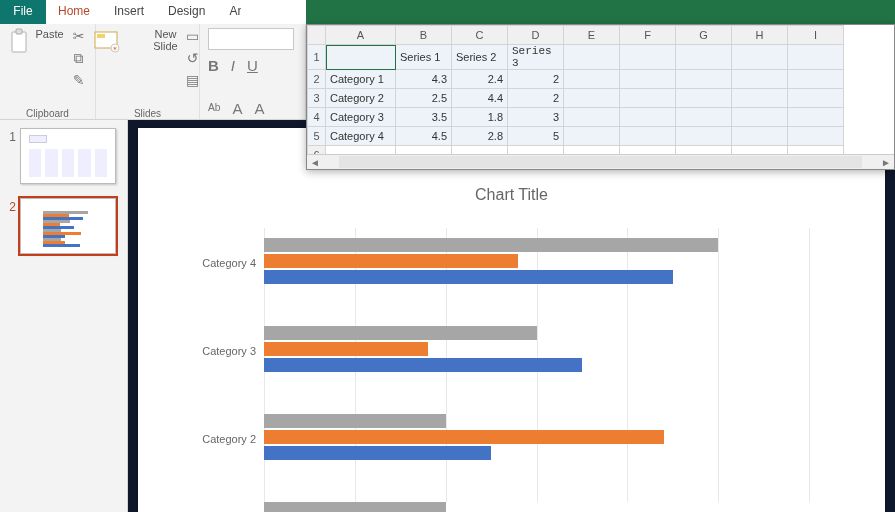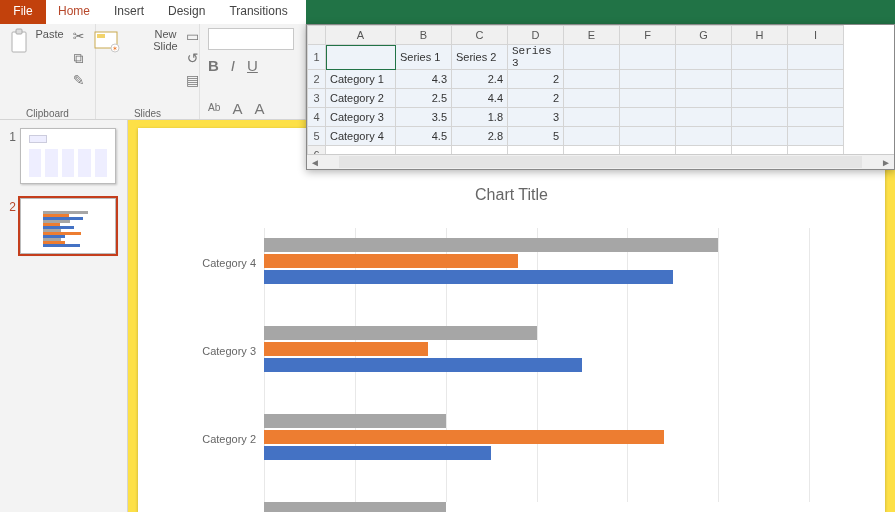--- a/index.html
+++ b/index.html
@@ -1,21 +1,21 @@
 <!DOCTYPE html>
 <html><head>
 <meta charset="utf-8">
 <style>
   * { box-sizing: border-box; margin: 0; padding: 0; font-family: "Segoe UI", Arial, sans-serif; }
   body { width: 895px; height: 512px; background: #fff; overflow: hidden; position: relative; }
 
   
   .tabs { display: flex; height: 24px; font-size: 12px; color: #444; background: #fff; }
   .tab { padding: 4px 12px 0 12px; cursor: pointer; }
-  .tab.file { background: #c2410c; color: #fff; width: 46px; text-align: center; }
+  .tab.file { background: #0f766e; color: #fff; width: 46px; text-align: center; }
   .tab.active { background: #fff; color: #B7472A; font-weight: 400; }
   .tab.last { overflow: hidden; white-space: nowrap; width: 18px; }
 
   
   .excel-titlebar { position: absolute; left: 306px; top: 0; right: 0; height: 24px; background: #217346; }
 
   
   .ribbon { display: flex; height: 96px; border-bottom: 1px solid #d4d4d4; background: #f3f3f3; }
   .group { border-right: 1px solid #e0e0e0; padding: 4px 8px 2px 8px; display: flex; flex-direction: column; justify-content: space-between; align-items: center; }
   .group-label { font-size: 10px; color: #666; text-align: center; margin-top: 20px; }
@@ -48,42 +48,41 @@
   table.sheet th.colh { width:56px; }
   table.sheet td.colA { width:70px; }
   table.sheet td.num { text-align:right; width:56px;}
   .sel-range td, .sel-range th { background:#eef3f9 !important; }
   .sel-border { outline:1px solid #217346; outline-offset:-1px; }
   .scroll-strip { height:16px; background:#f0f0f0; border-top:1px solid #ccc; display:flex; align-items:center;}
   .scroll-strip .track { flex:1; height:12px; margin:0 16px; background:#e4e4e4; position:relative;}
   .scroll-strip .arrow { width:16px; text-align:center; color:#777; font-size:10px;}
 
   
-  .slide-area { position:absolute; left:128px; top:120px; right:0; bottom:0; background:#fde047; overflow:hidden; }
+  .slide-area { position:absolute; left:128px; top:120px; right:0; bottom:0; background:#0f172a; overflow:hidden; }
   .slide-canvas { position:absolute; left:10px; top:8px; right:10px; bottom:0; background:#fff; box-shadow:0 1px 3px rgba(0,0,0,.25); }
   .chart { position:absolute; left:36px; top:50px; right:36px; bottom:0; }
   .chart-title { position:absolute; left:0; right:0; top:12px; text-align:center; font-size:16px; color:#666; }
   .plot { position:absolute; left:90px; right:40px; top:20px; bottom:10px; }
   .ygroup { position:absolute; left:0; right:0; height:60px; }
   .ygroup .cat-label { position:absolute; left:-80px; width:72px; top:50%; transform:translateY(-50%); font-size:11px; color:#666; text-align:right;}
   .bar { position:absolute; left:0; height:14px; }
   .bar.s3 { background:#a6a6a6; }
   .bar.s2 { background:#ed7d31; }
   .bar.s1 { background:#4472c4; }
   .gridline { position:absolute; top:0; bottom:0; width:1px; background:#e8e8e8; }
 </style>
 </head>
 <body>
 
 <div class="tabs">
   <div class="tab file">File</div>
   <div class="tab active">Home</div>
   <div class="tab">Insert</div>
   <div class="tab">Design</div>
-  <div class="tab">Transitions</div>
   <div class="tab last">An</div>
 </div>
 <div class="excel-titlebar"></div>
 
 <div class="ribbon">
   <div class="group" style="width:96px;">
     <div style="display:flex; align-items:flex-start;">
       <div class="big-btn">
         <span class="ic">
           <svg width="24" height="28" viewBox="0 0 24 28">

